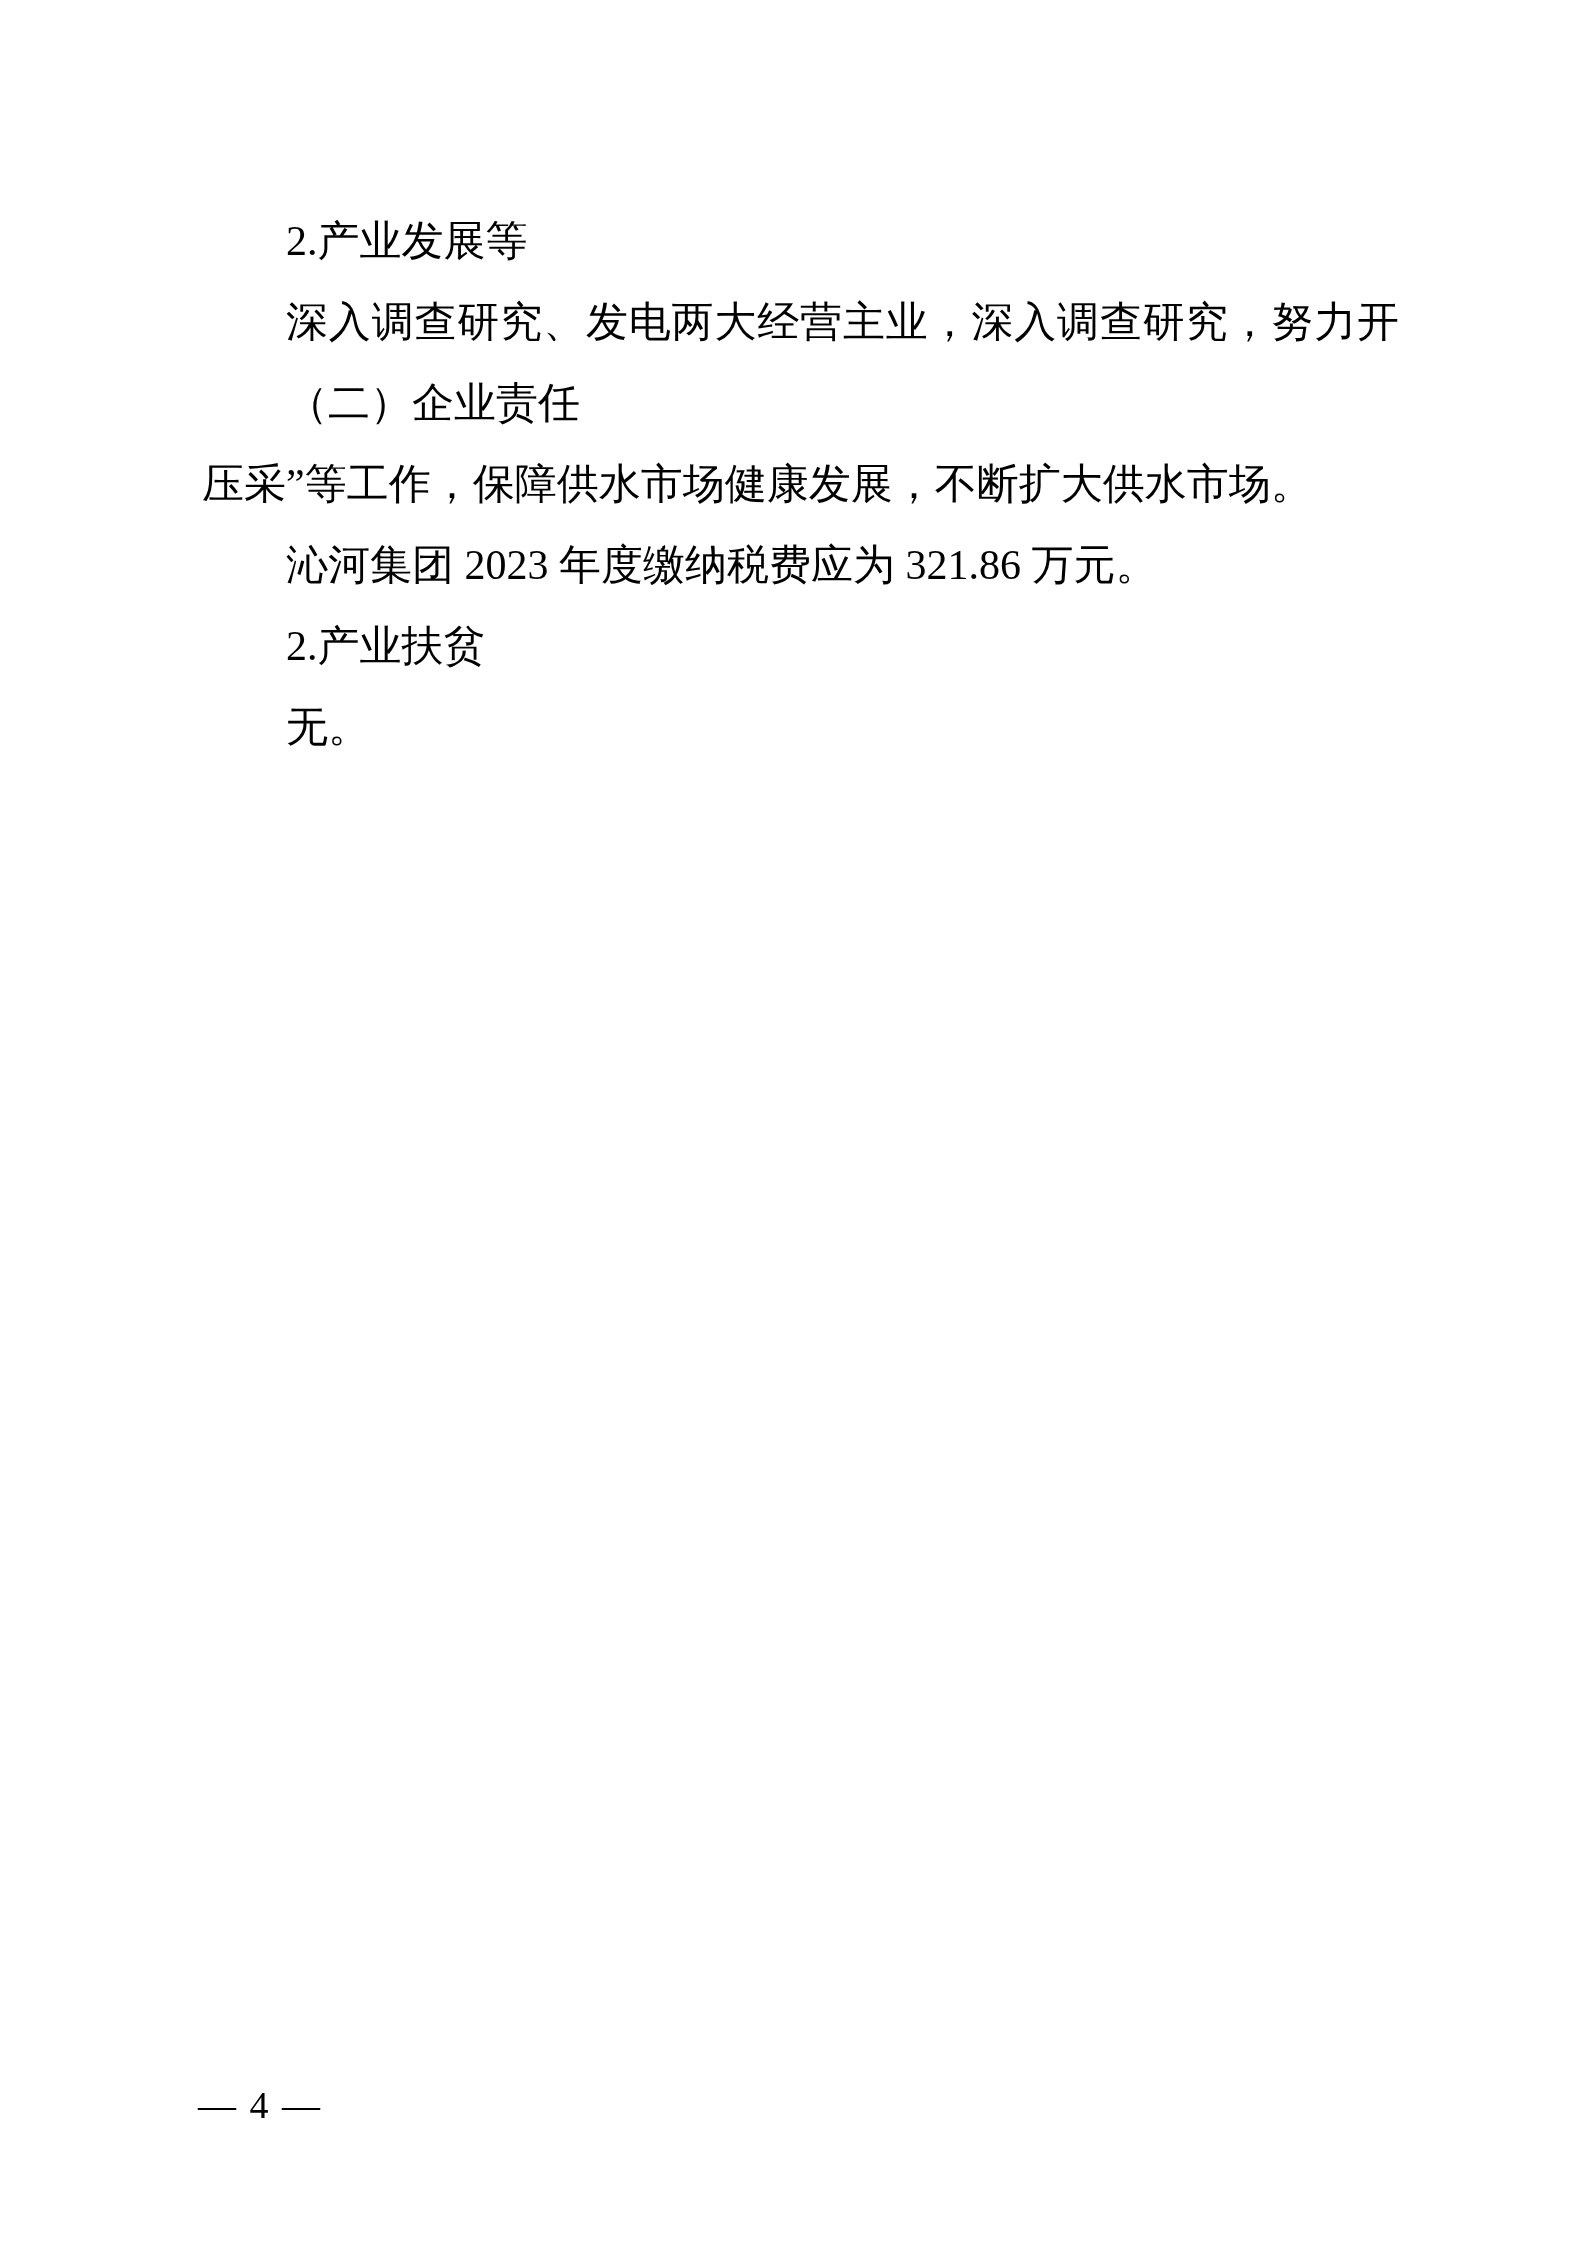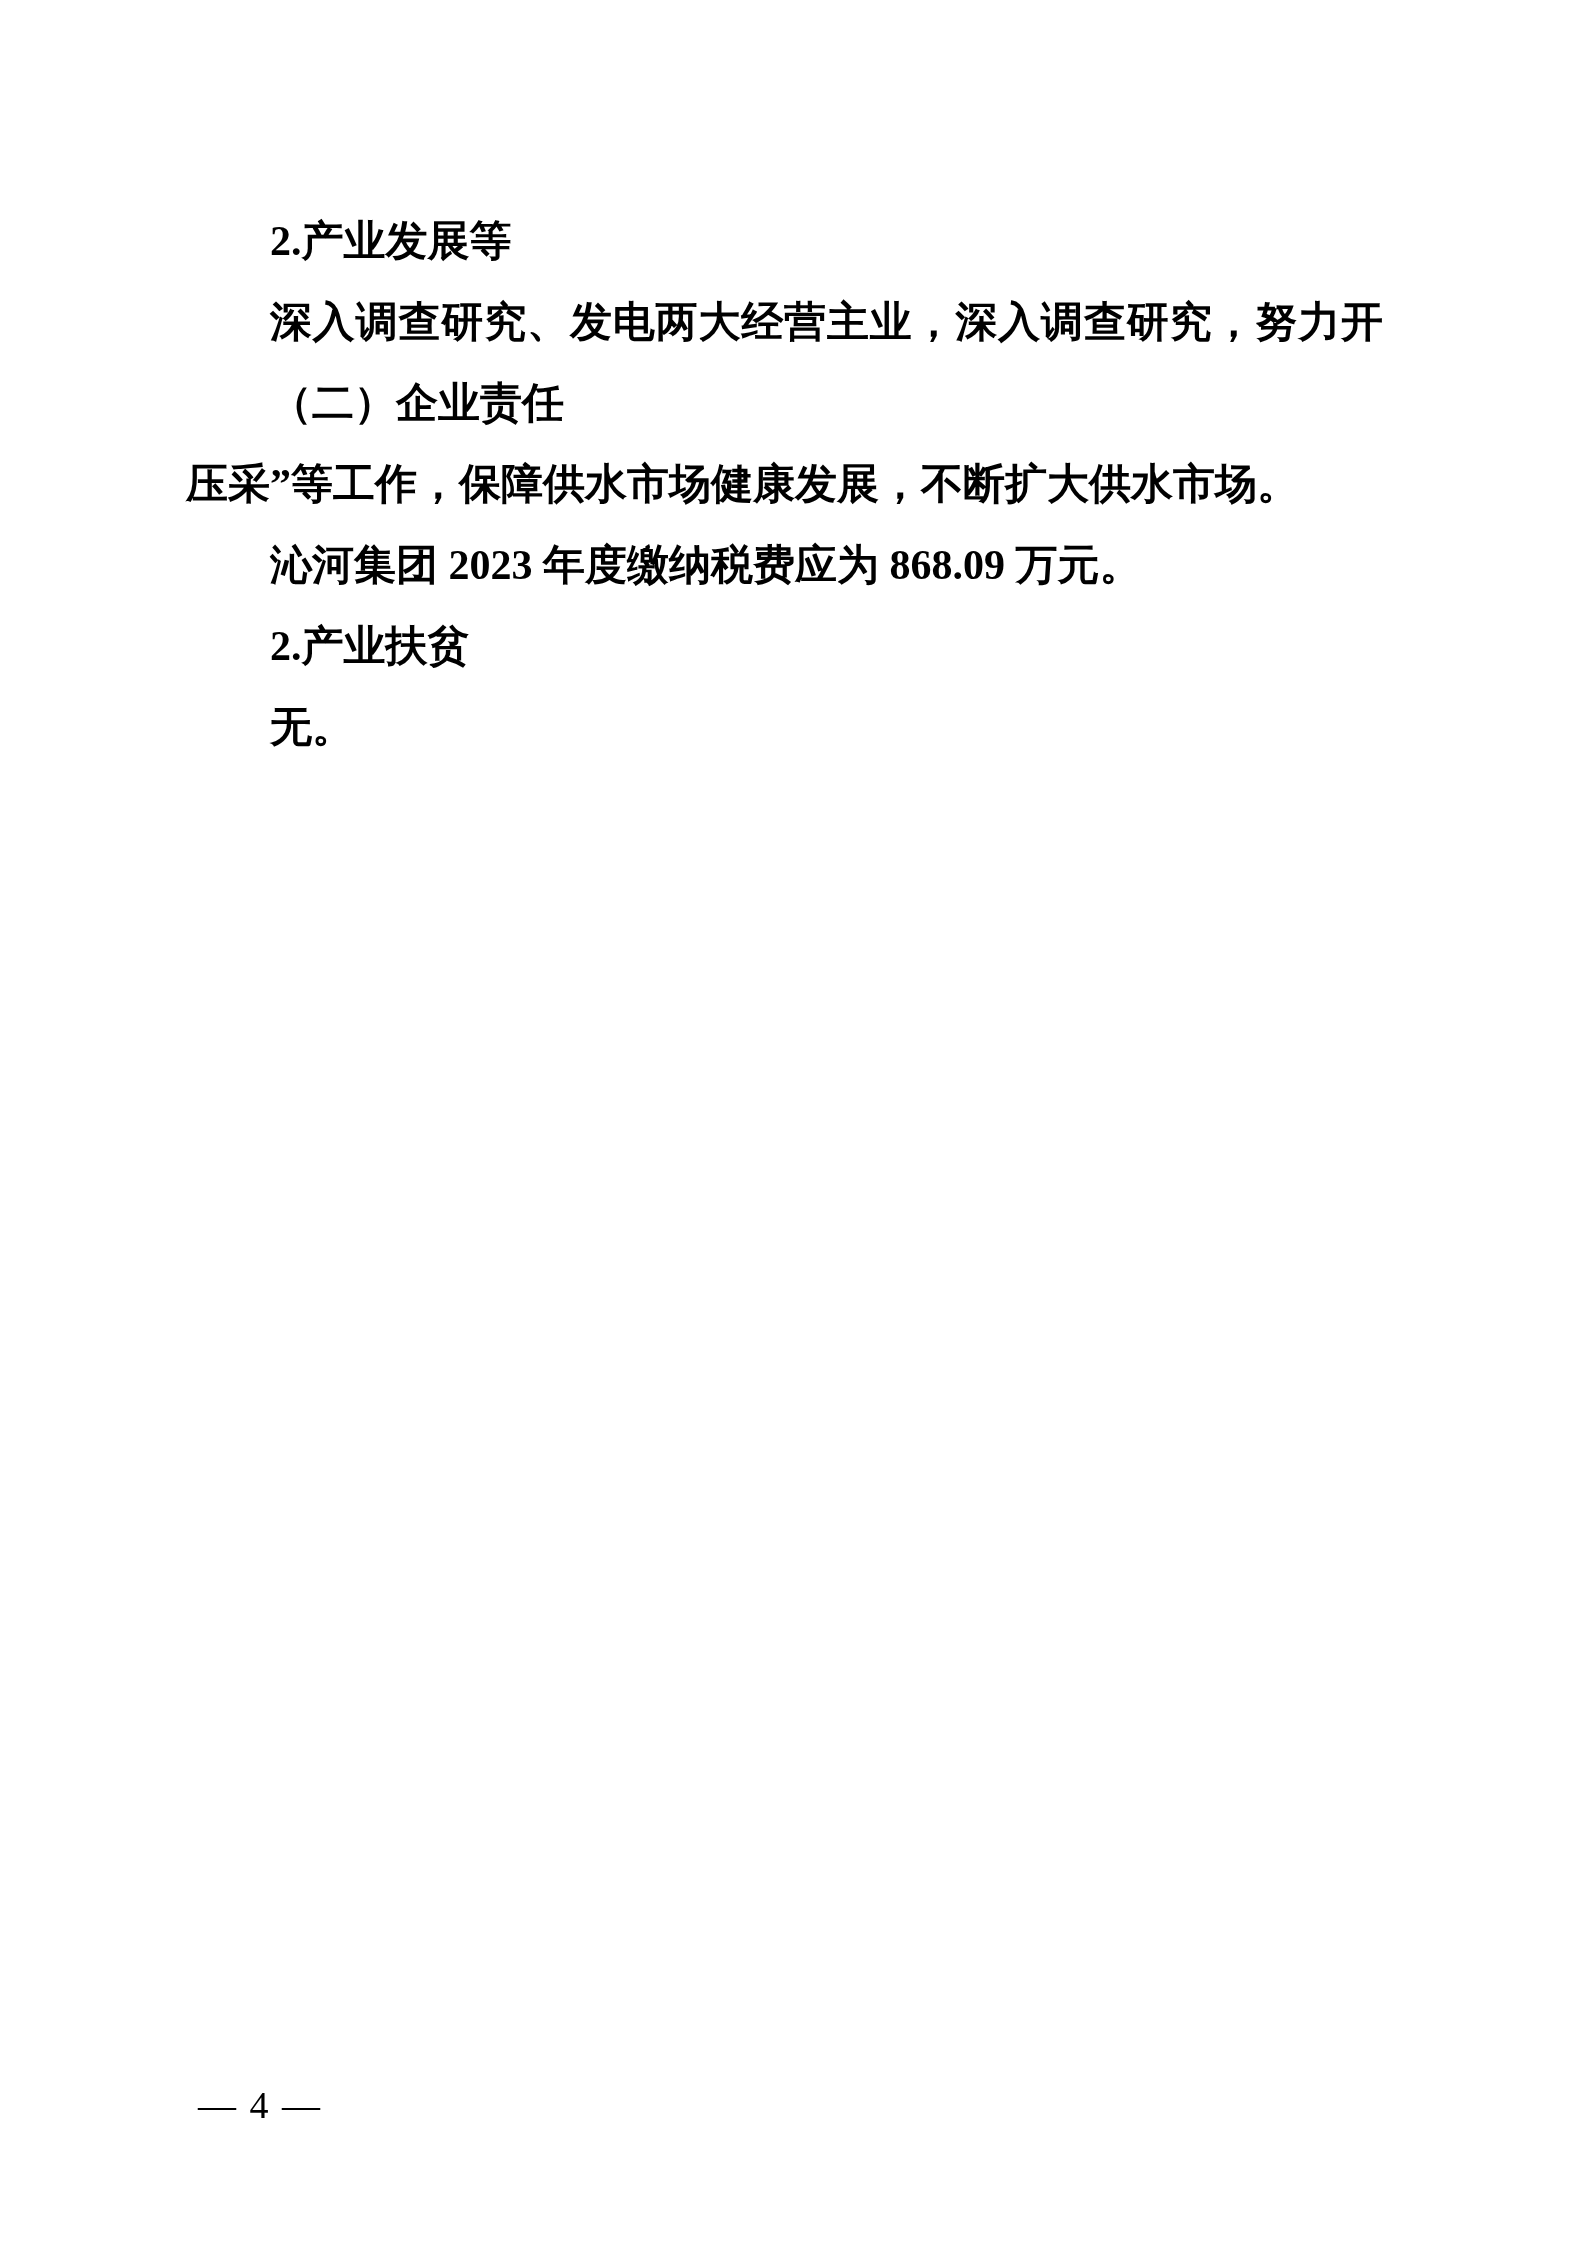--- a/index.html
+++ b/index.html
@@ -12,24 +12,23 @@
     width: 1587px;
     height: 2245px;
     margin: 0 auto;
     background: #ffffff;
     overflow: hidden;
     font-family: "Liberation Serif", "DejaVu Serif", serif;
     color: #000000;
   }
   .content {
     position: absolute;
-    left: 186px;
+    left: 202px;
     top: 201px;
     width: 1197px;
-    font-weight: bold;
   }
   .line {
     height: 81px;
     line-height: 81px;
     font-size: 42px;
     white-space: nowrap;
     text-align: left;
   }
   .indent {
     padding-left: 84px; 
@@ -61,21 +60,21 @@
     <div class="line indent">2.产业发展等</div>
 
     <div class="line indent just">深入调查研究、发电两大经营主业，深入调查研究，努力开</div>
 
 
     <div class="line indent">（二）企业责任</div>
 
     <div class="line">压采”等工作，保障供水市场健康发展，不断扩大供水市场。</div>
 
 
-    <div class="line indent">沁河集团 2023 年度缴纳税费应为 868.09 万元。</div>
+    <div class="line indent">沁河集团 2023 年度缴纳税费应为 321.86 万元。</div>
 
     <div class="line indent">2.产业扶贫</div>
 
     <div class="line indent">无。</div>
 
   </div>
 
   <div class="page-number">— 4 —</div>
 
 </div>

